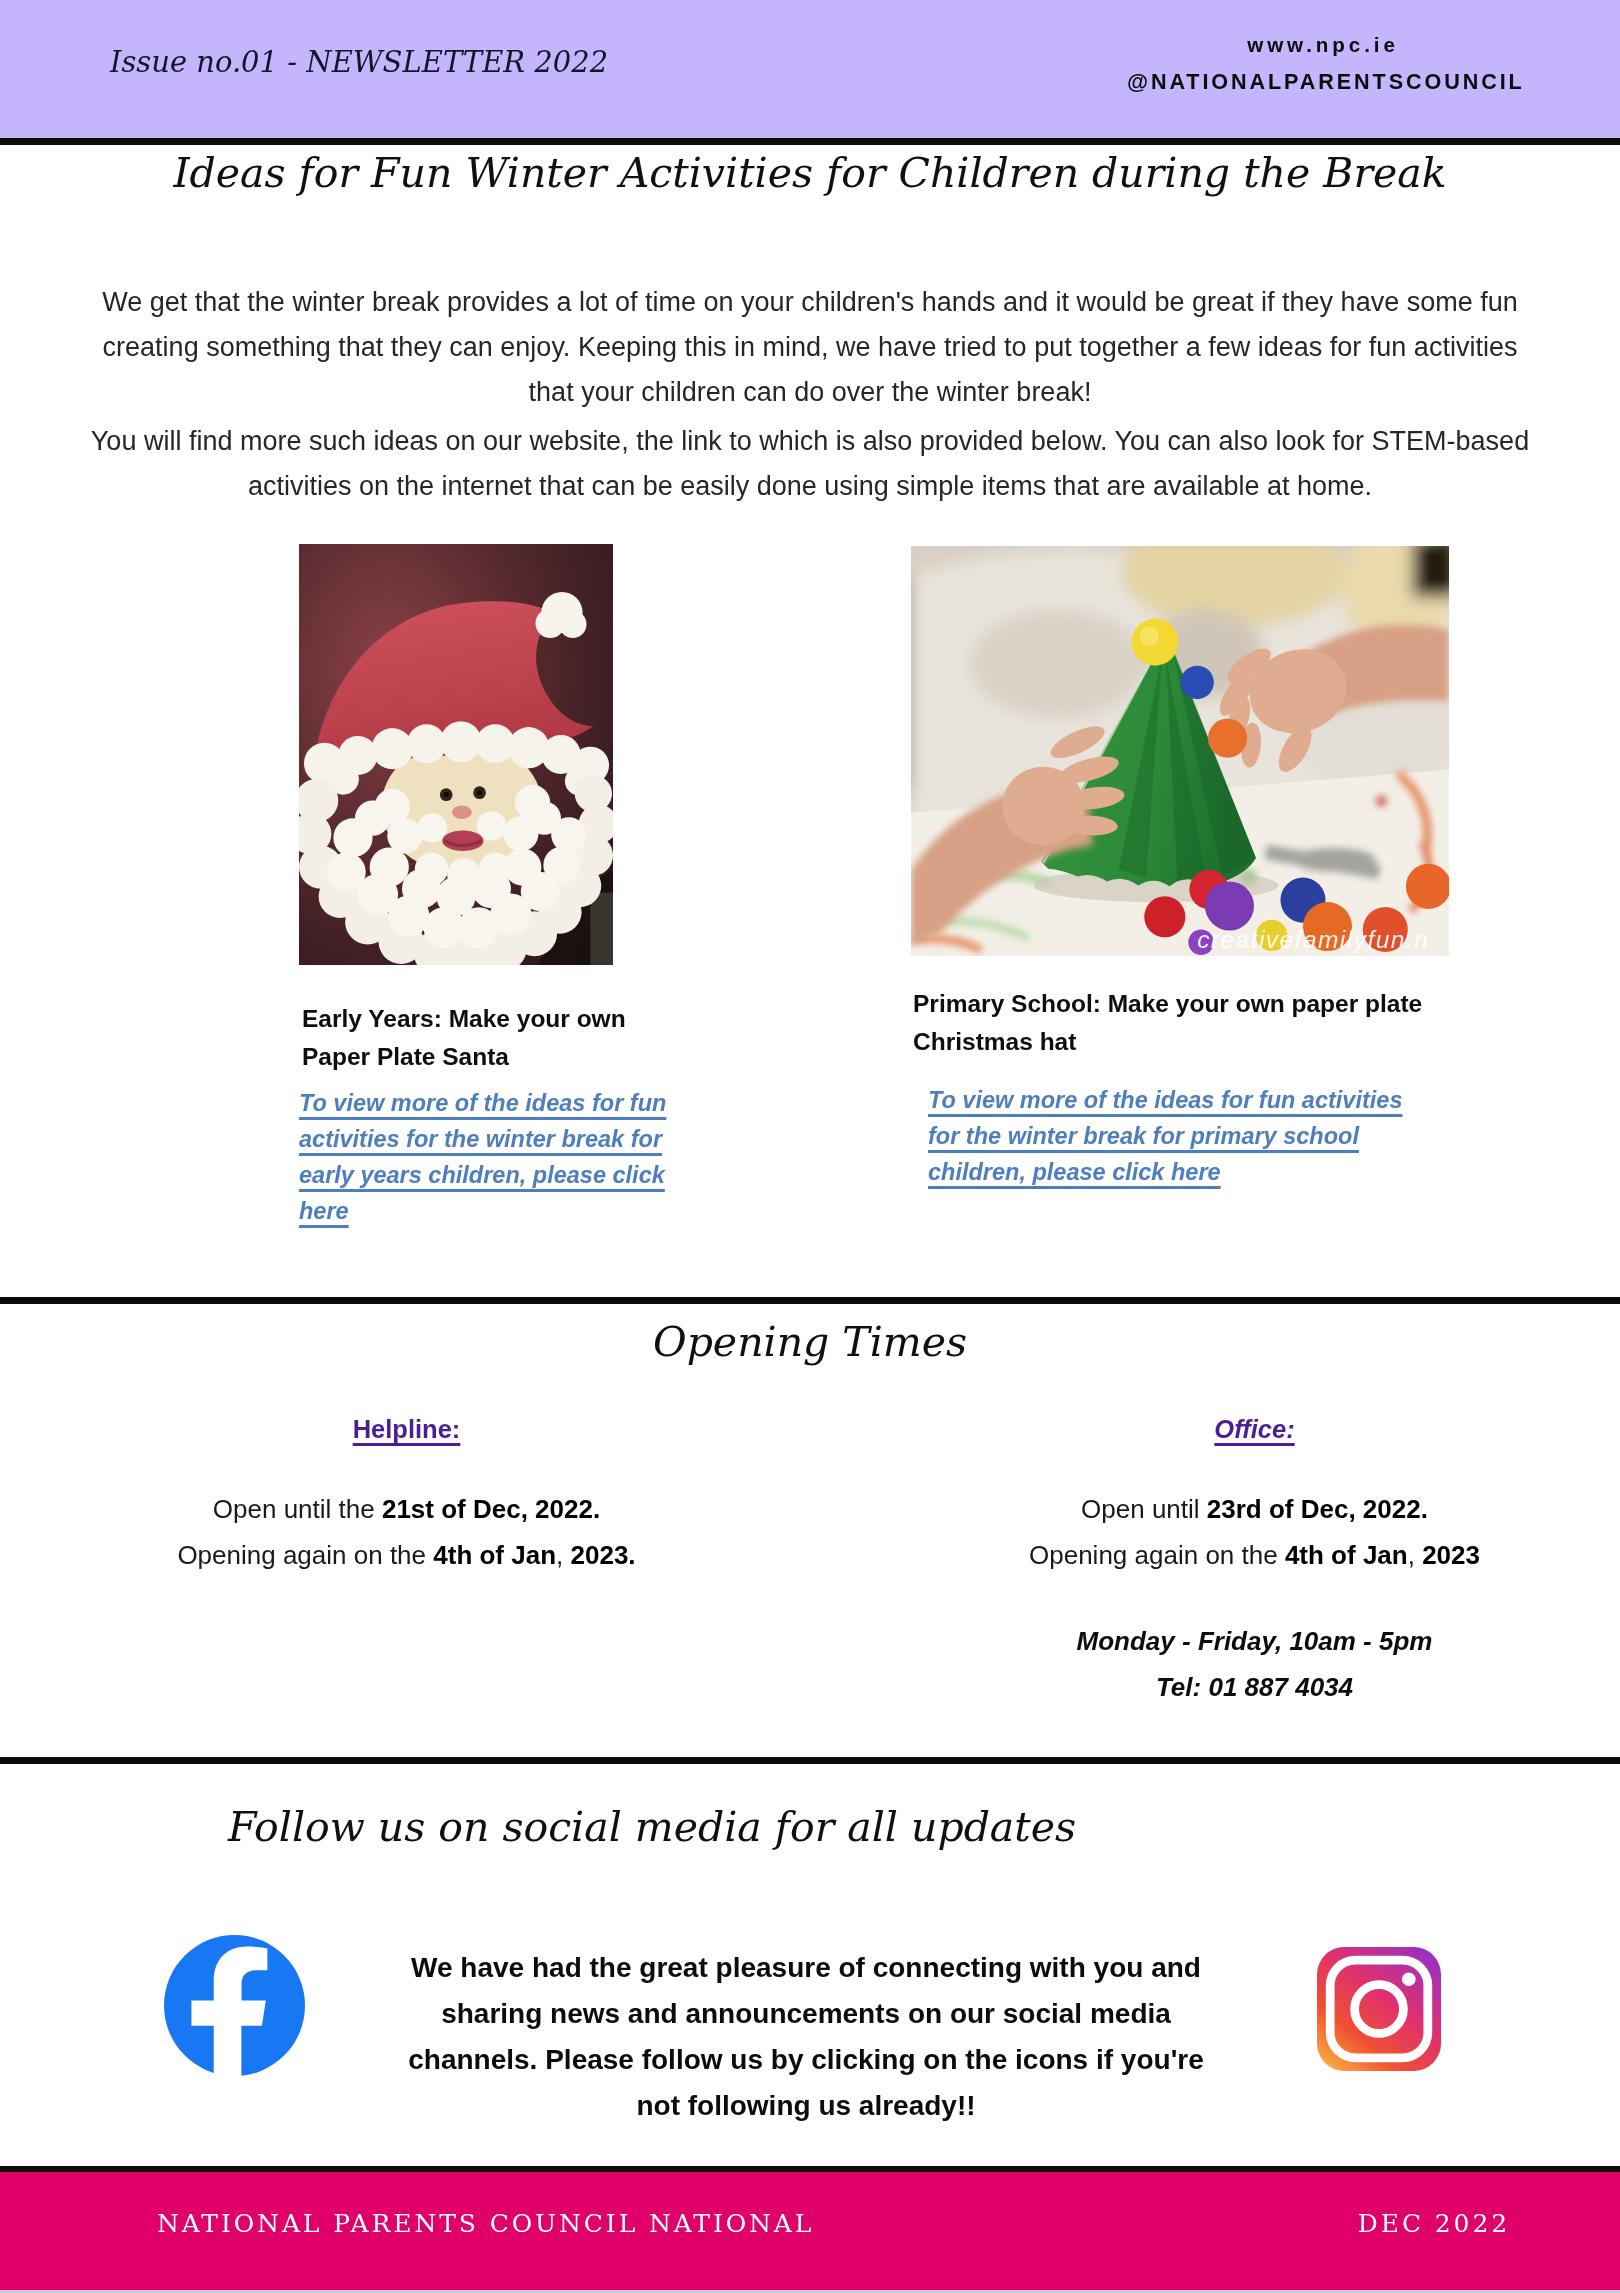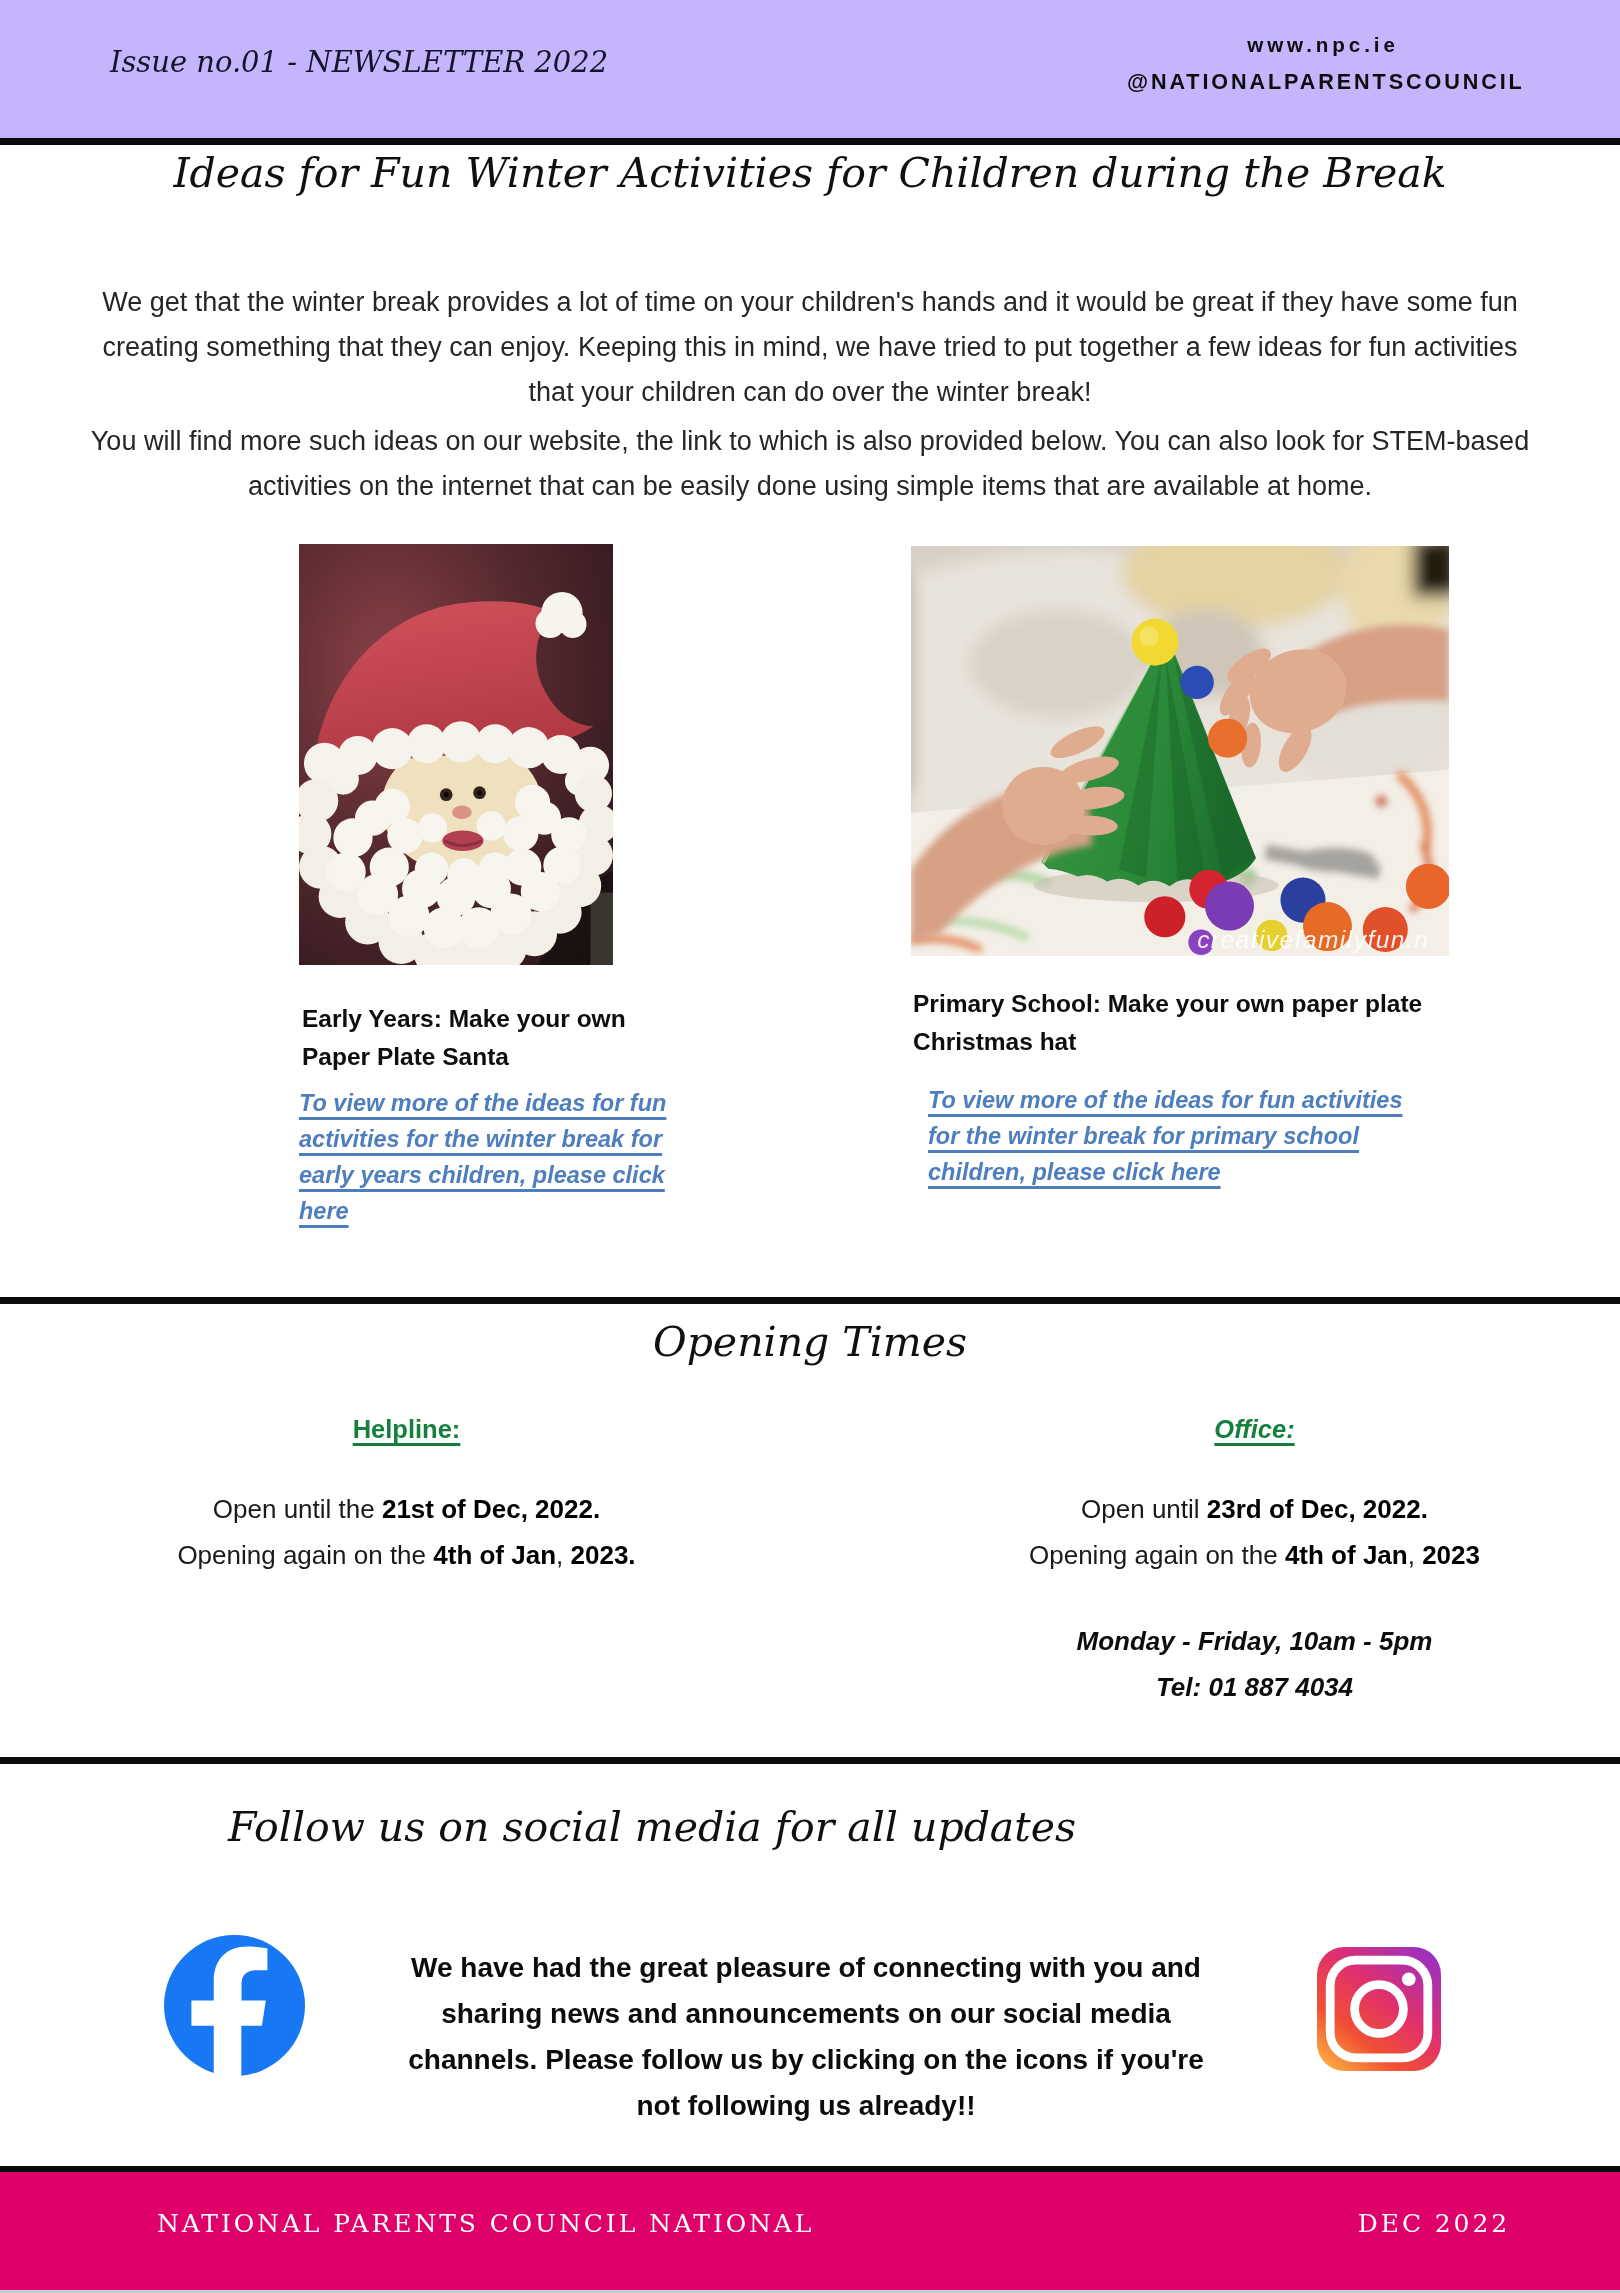--- a/index.html
+++ b/index.html
@@ -35,21 +35,21 @@
   .craft-link{position:absolute;font-weight:bold;font-style:italic;font-size:23.5px;
       line-height:36px;color:#4E7EBD;text-decoration:underline;
       text-decoration-thickness:2.5px;text-underline-offset:5.9px;cursor:pointer;}
   .link-left{left:299px;top:1085px;width:368px;}
   .link-right{left:928px;top:1082px;width:490px;}
   
   .ot-heading{position:absolute;top:1318px;left:0;width:1620px;text-align:center;
       font-family:"DejaVu Serif",serif;font-style:italic;font-size:41px;color:#101010;}
   .col{position:absolute;width:627px;text-align:center;}
   .col-left{left:93px;} .col-right{left:941px;}
-  .col-title{top:1415px;font-size:25.5px;font-weight:bold;color:#15803d;
+  .col-title{top:1415px;font-size:25.5px;font-weight:bold;color:#4c1d95;
       text-decoration:underline;text-decoration-thickness:2.9px;text-underline-offset:4.9px;text-align:center;}
   .col-title.it{font-style:italic;}
   .open-lines{top:1486px;font-size:26px;line-height:46px;color:#1a1a1a;}
   .open-lines b{color:#000;}
   .sched{top:1618px;font-size:26px;line-height:46px;font-weight:bold;
          font-style:italic;color:#0d0d0d;}
   .email-link{text-decoration:underline;text-decoration-thickness:2.5px;
               text-underline-offset:4.9px;cursor:pointer;color:#0d0d0d;}
   
   .follow-heading{position:absolute;top:1803px;left:0;width:1304px;text-align:center;

